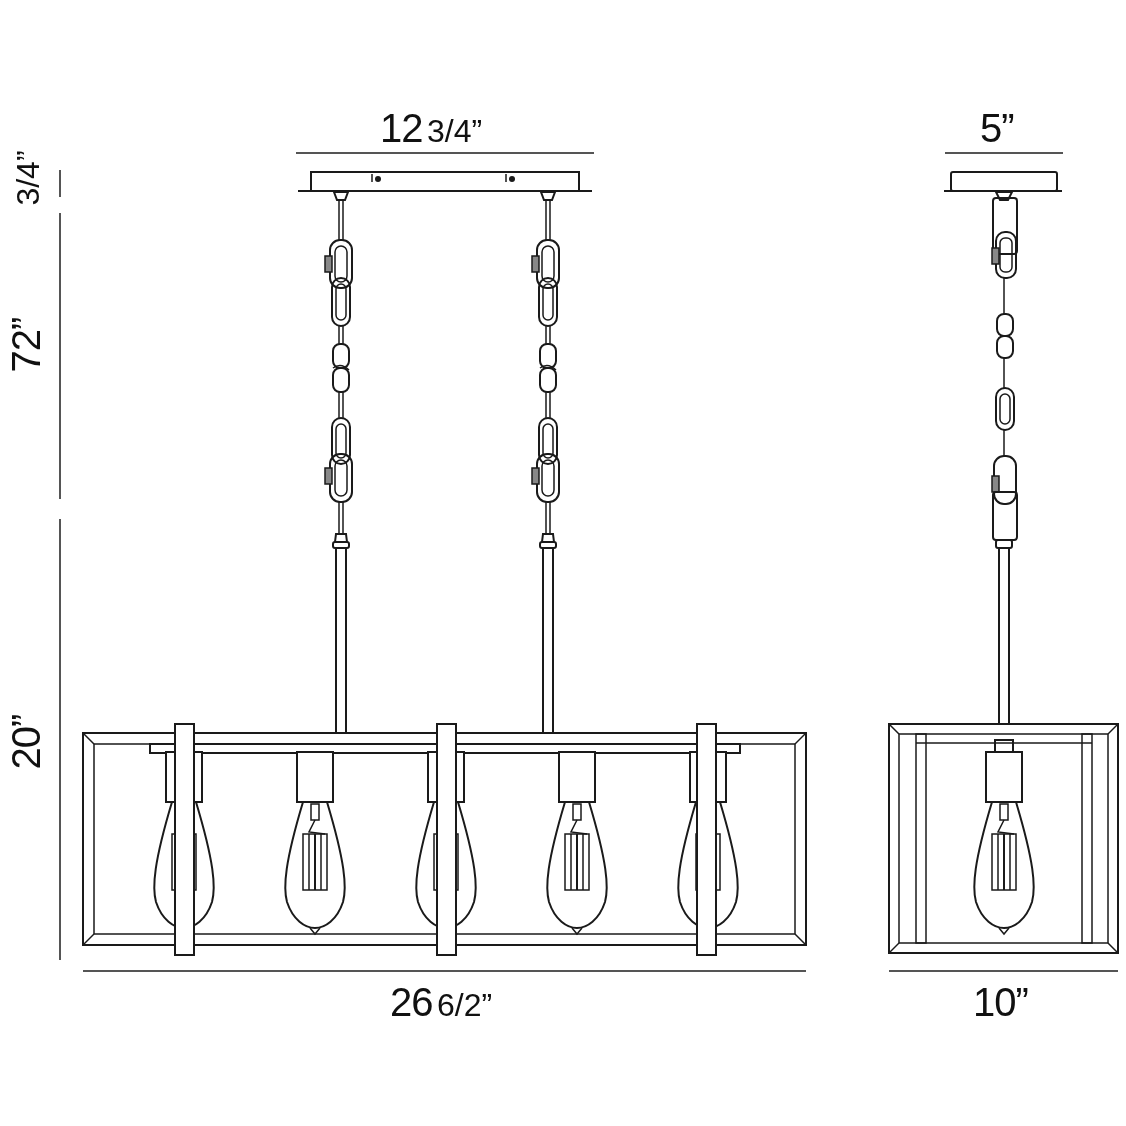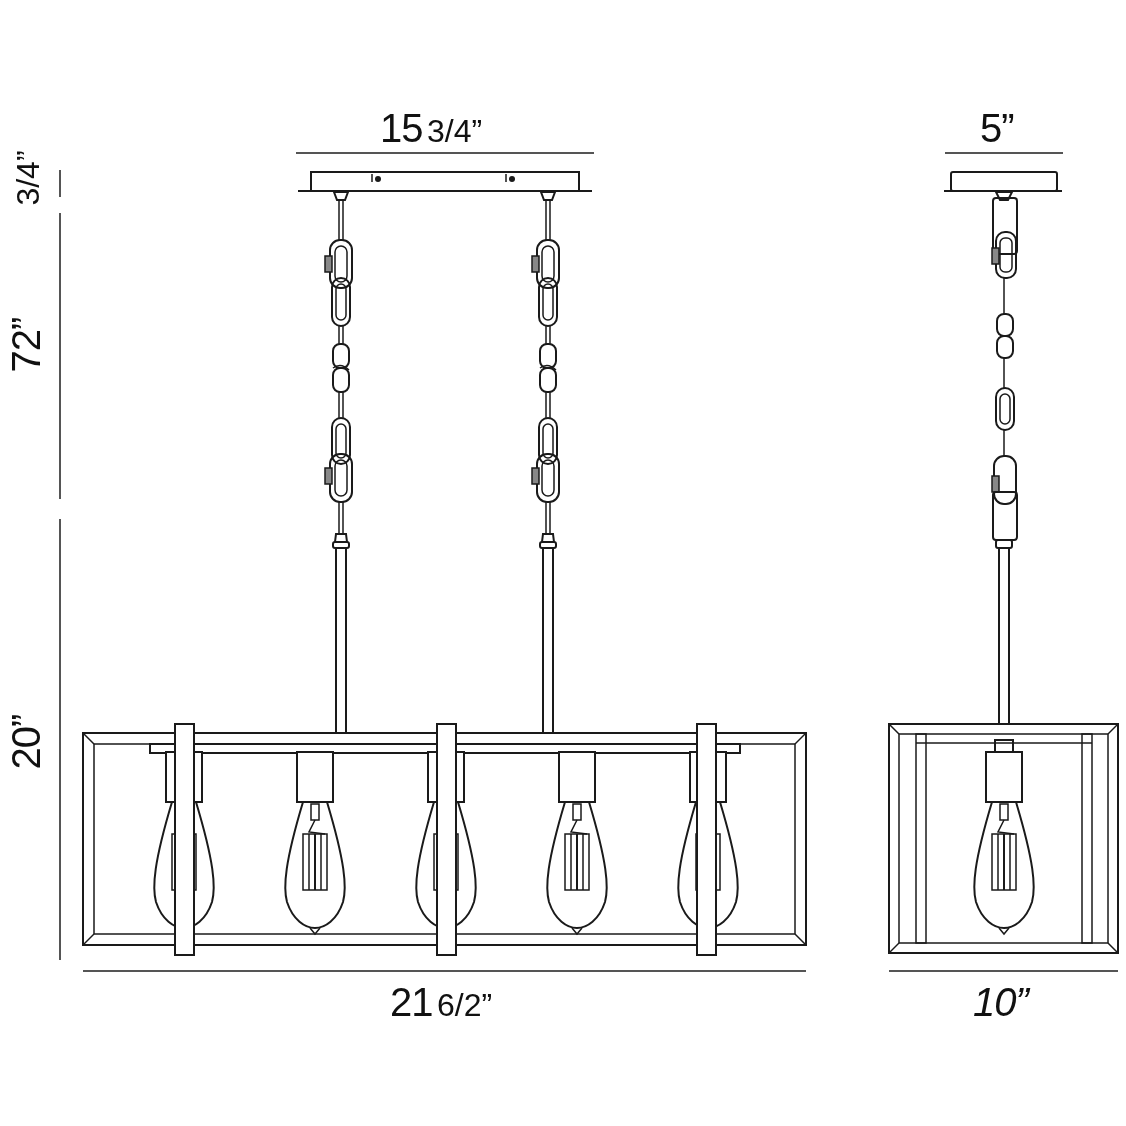--- a/index.html
+++ b/index.html
@@ -154,30 +154,30 @@
     <line x1="916" y1="743" x2="1092" y2="743" class="thin"></line>
 
     <rect x="995" y="740" width="18" height="12" class="ln"></rect>
     <use href="#bulb-clear" x="1004" y="752"></use>
 
     <line x1="889" y1="971" x2="1118" y2="971" class="dim"></line>
   </g>
 </svg>
 
 <div class="lbl" style="left:380px; top:108px;">
-  <span class="big">15</span>
+  <span class="big">12</span>
   <span class="frac">3/4”</span>
 </div>
 
 <div class="lbl big" style="left:980px; top:108px;">5”</div>
 
 <div class="lbl frac vert" style="left:-4px; top:162px; width:64px; text-align:center;">3/4”</div>
 
 <div class="lbl big vert" style="left:-6px; top:325px; width:64px; text-align:center;">72”</div>
 
 <div class="lbl big vert" style="left:-6px; top:722px; width:64px; text-align:center;">20”</div>
 
 <div class="lbl" style="left:390px; top:982px;">
-  <span class="big">21</span>
+  <span class="big">26</span>
   <span class="frac">6/2”</span>
 </div>
 
-<div class="lbl big" style="left:973px; top:982px;font-style:italic;">10”</div>
+<div class="lbl big" style="left:973px; top:982px;">10”</div>
 
 </body></html>

